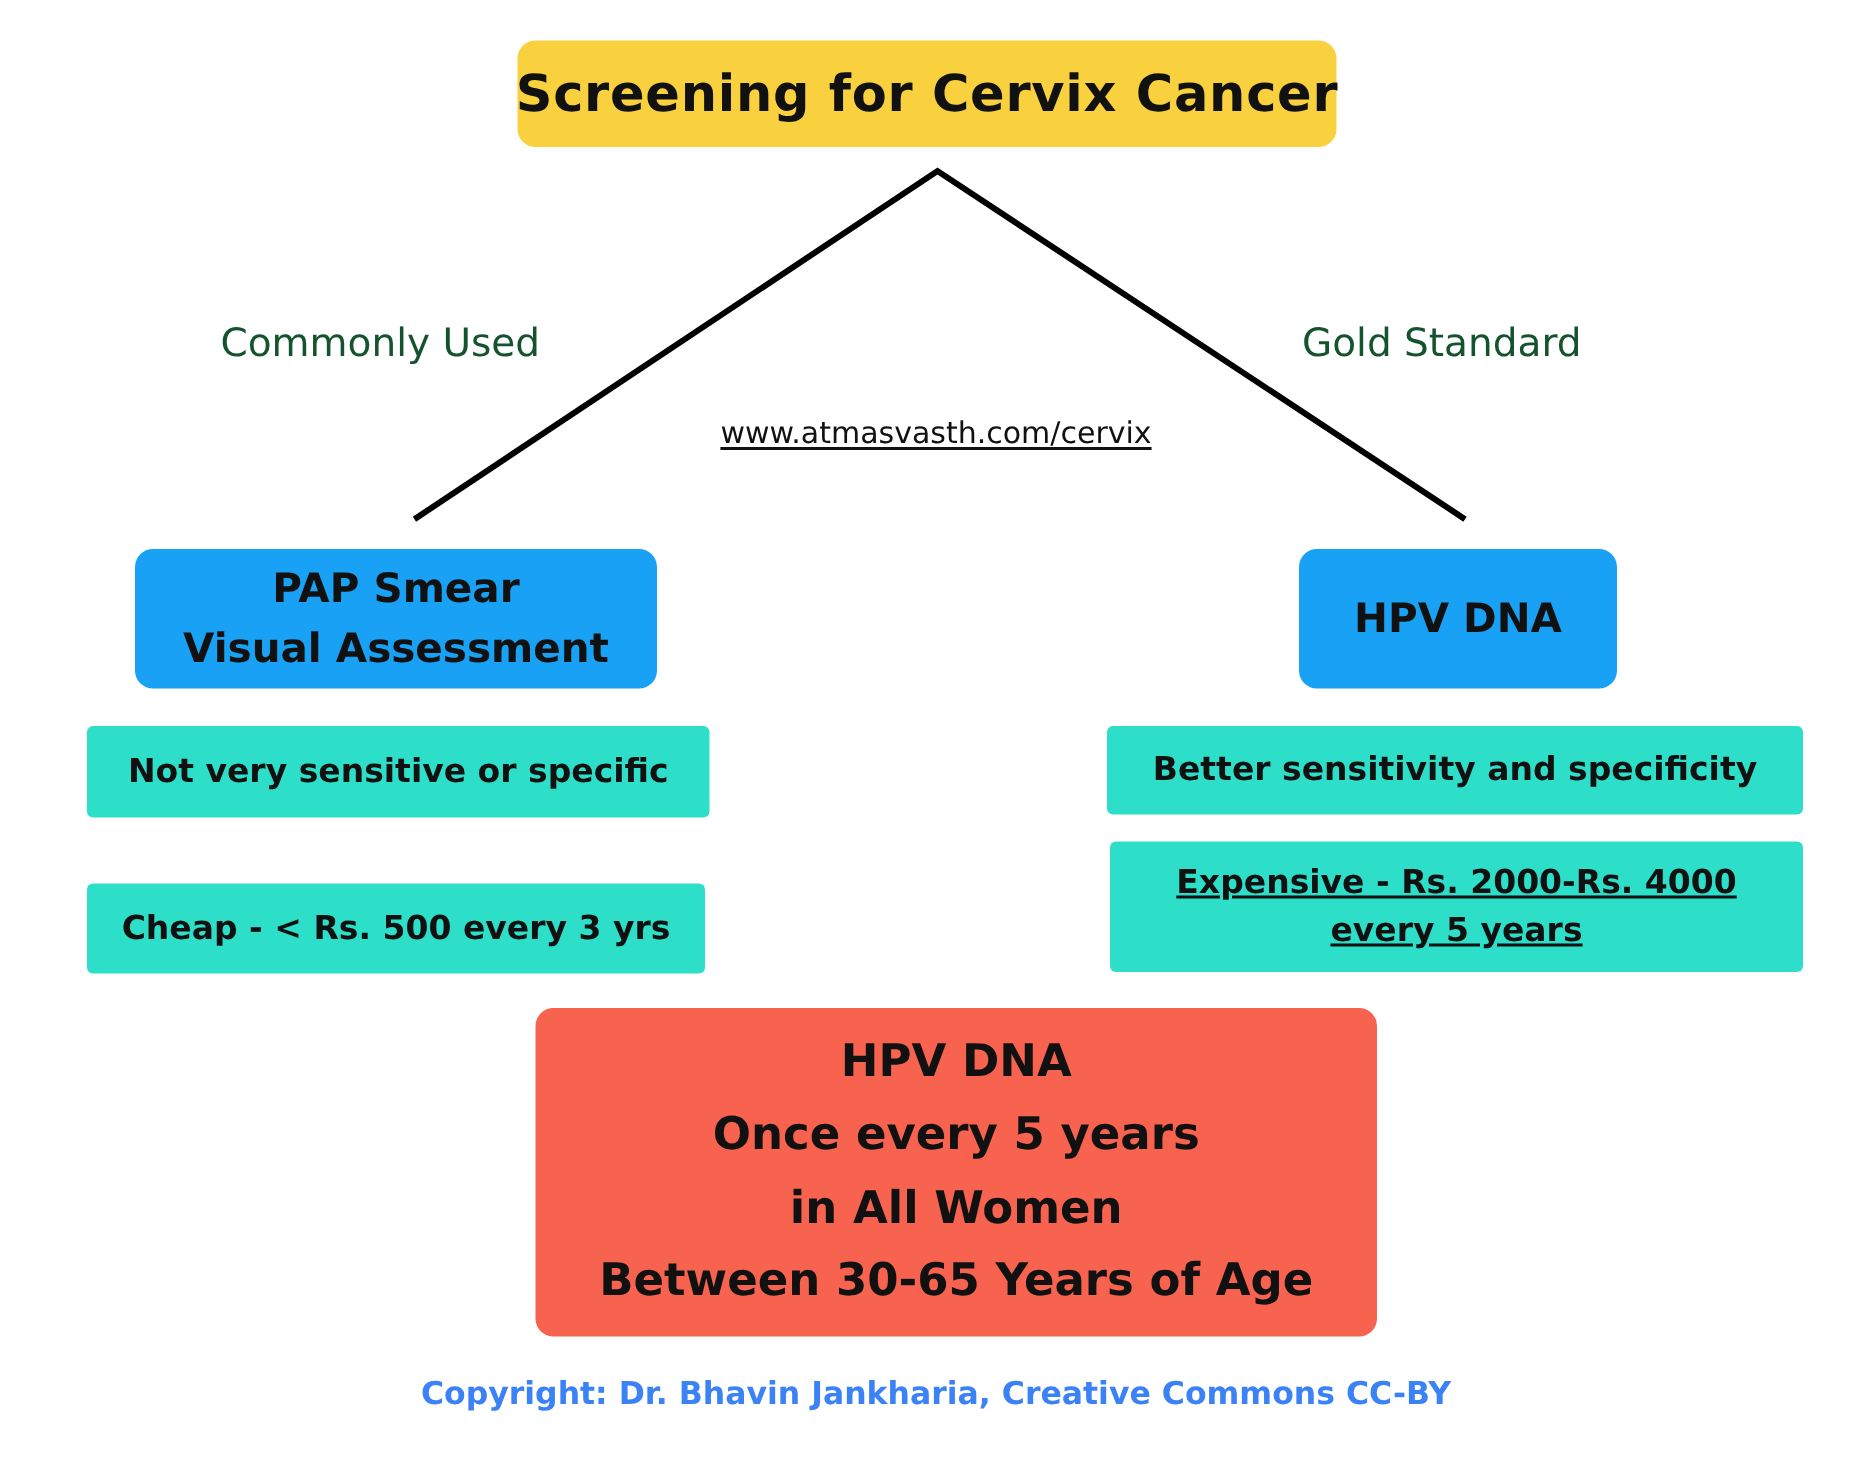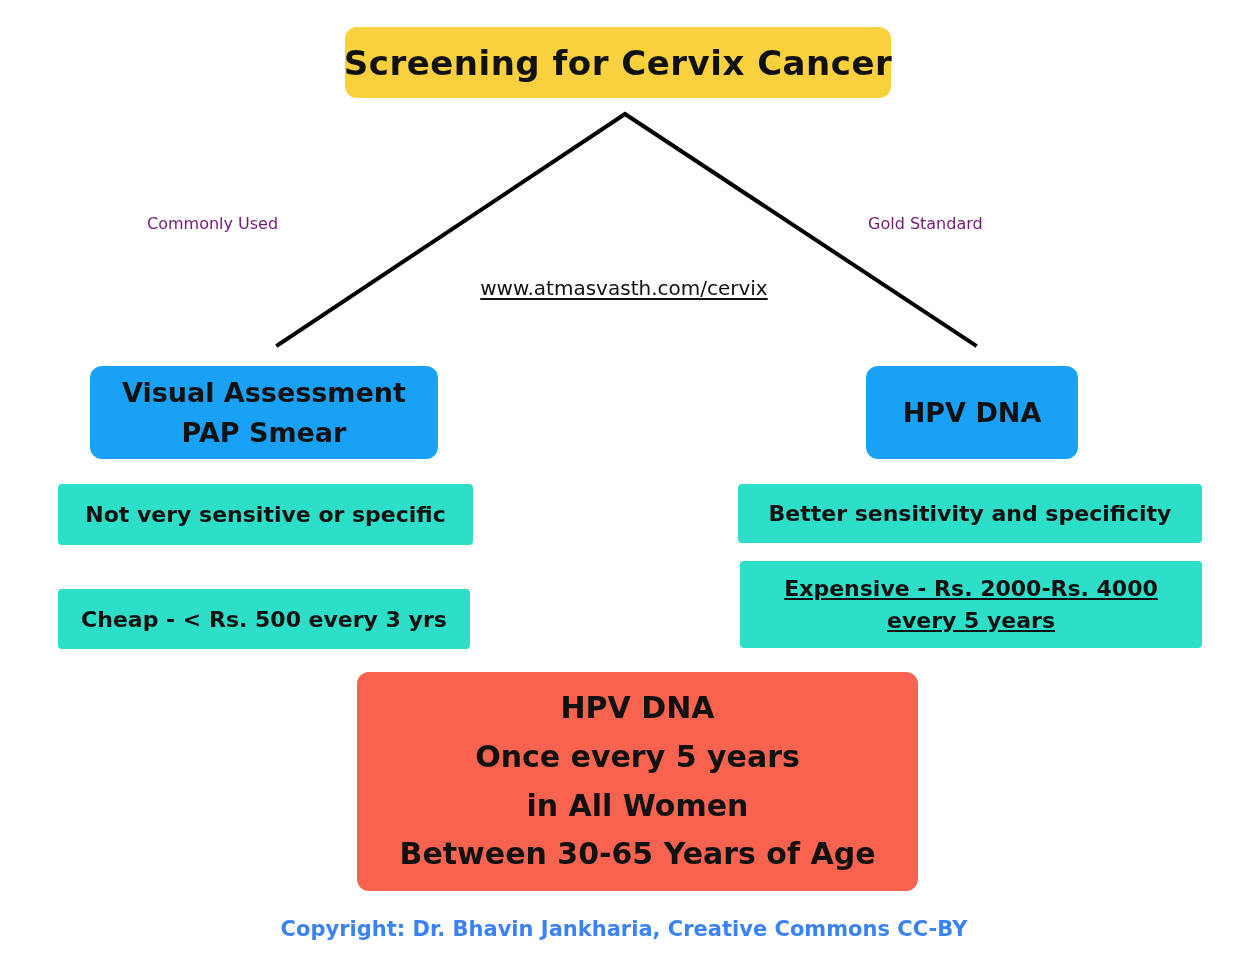--- a/index.html
+++ b/index.html
@@ -112,22 +112,22 @@
     background: #F86350;
     border-radius: 12px;
     font-size: 30px;
     font-weight: bold;
     line-height: 1.62;
   }
 
   
   .edge-label {
     position: absolute;
-    font-size: 16px;
-    color: #701a75;
+    font-size: 26px;
+    color: #14532d;
     white-space: nowrap;
     font-family: "DejaVu Sans", sans-serif;
   }
   #label-commonly {
     left: 147px;
     top: 214px;
   }
   #label-gold {
     left: 868px;
     top: 214px;
@@ -177,22 +177,22 @@
   <div class="node" id="title-node">
     <span class="line">Screening for Cervix Cancer</span>
   </div>
 
   <div class="edge-label" id="label-commonly">Commonly Used</div>
   <div class="edge-label" id="label-gold">Gold Standard</div>
 
   <div id="url-label">www.atmasvasth.com/cervix</div>
 
   <div class="node blue-box" id="visual-node">
+    <span class="line">PAP Smear</span>
     <span class="line">Visual Assessment</span>
-    <span class="line">PAP Smear</span>
   </div>
 
   <div class="node blue-box" id="hpv-node">
     <span class="line">HPV DNA</span>
   </div>
 
   <div class="node teal-box" id="left-attr-1">
     <span class="line">Not very sensitive or specific</span>
   </div>
 

